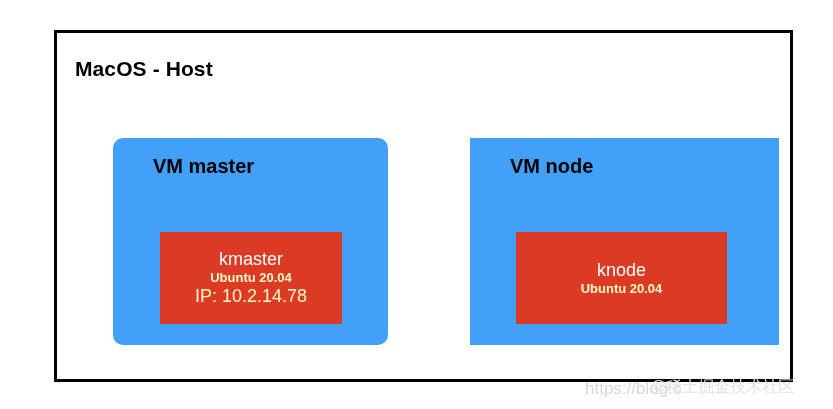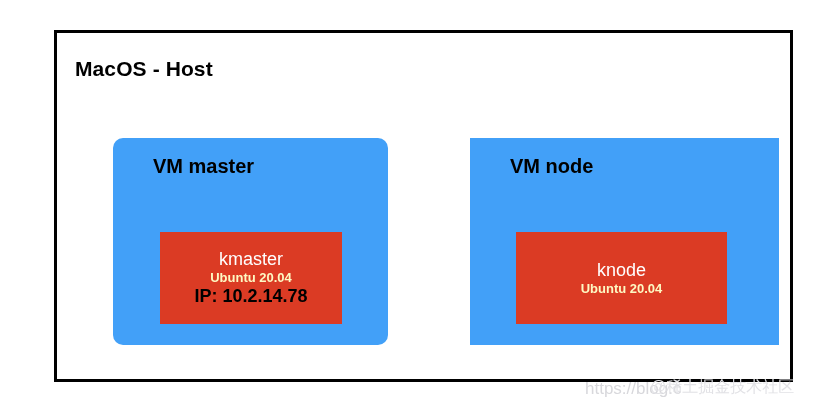--- a/index.html
+++ b/index.html
@@ -87,22 +87,22 @@
     white-space: nowrap;
   }
   .guest-os {
     font-size: 13px;
     font-weight: bold;
     color: #fef9c3;
     white-space: nowrap;
   }
   .guest-ip {
     font-size: 18px;
-    font-weight: bold;
-    color: #000000;
+    font-weight: normal;
+    color: #fef9c3;
     white-space: nowrap;
   }
 
   
   #watermark {
     position: absolute;
     left: 585px;
     top: 376px;
     height: 26px;
     width: 248px;

